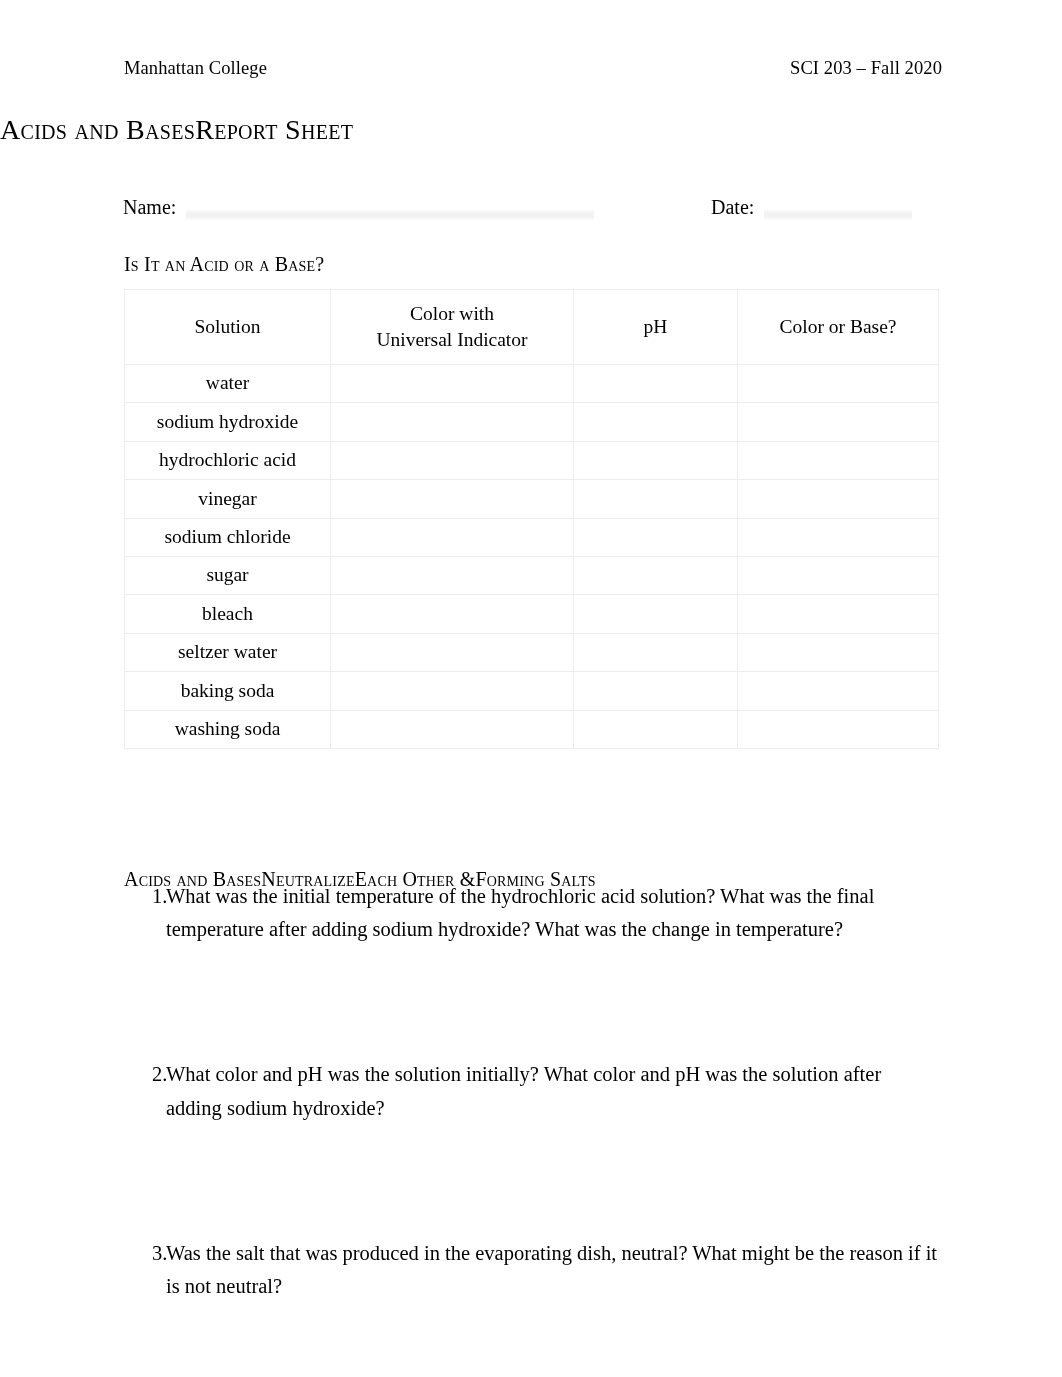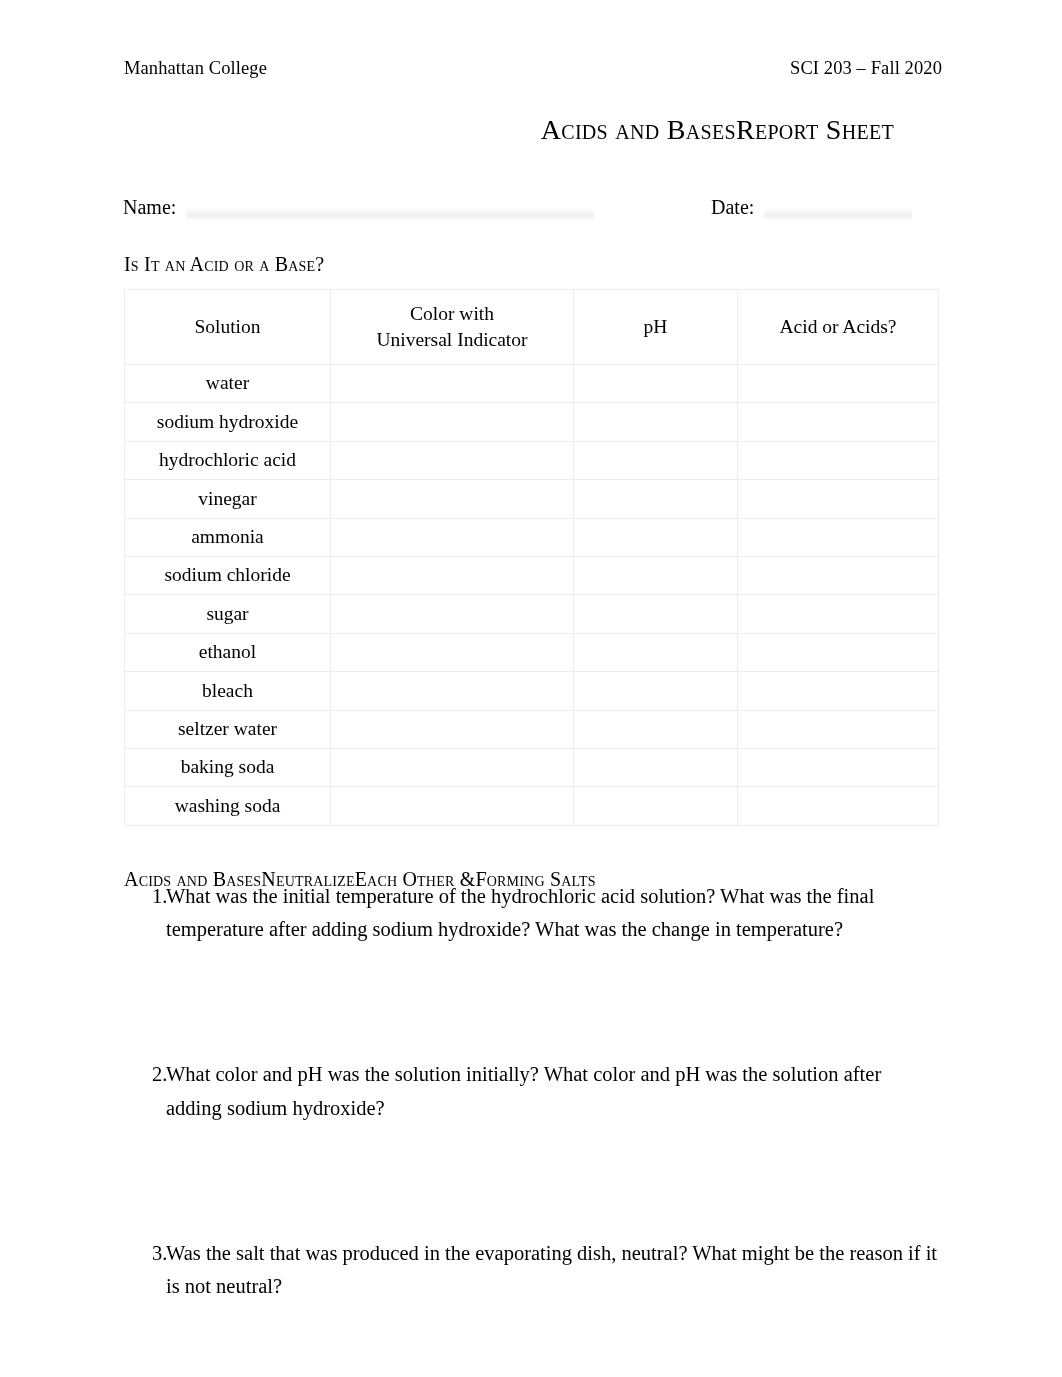--- a/index.html
+++ b/index.html
@@ -39,21 +39,21 @@
   }
   .doc-header .left  { text-align: left; }
   .doc-header .right { text-align: center; }
 
   
   .doc-title {
     position: absolute;
     top: 114px;
     left: 0;
     width: 894px;
-    text-align: right;
+    text-align: left;
     font-size: 28px;
     font-variant: small-caps;
     letter-spacing: 0.3px;
     white-space: pre;
   }
 
   
   .id-row {
     position: absolute;
     top: 196px;
@@ -207,21 +207,21 @@
             <span class="hdr-line">Solution</span>
           </th>
           <th>
             <span class="hdr-line">Color with</span>
             <span class="hdr-line">Universal Indicator</span>
           </th>
           <th>
             <span class="hdr-line">pH</span>
           </th>
           <th>
-            <span class="hdr-line">Acid or Acids?</span>
+            <span class="hdr-line">Color or Base?</span>
           </th>
         </tr>
       </thead>
       <tbody>
         <tr>
           <td>water</td>
           <td></td>
           <td></td>
           <td></td>
         </tr>
@@ -237,39 +237,27 @@
           <td></td>
           <td></td>
         </tr>
         <tr>
           <td>vinegar</td>
           <td></td>
           <td></td>
           <td></td>
         </tr>
         <tr>
-          <td>ammonia</td>
-          <td></td>
-          <td></td>
-          <td></td>
-        </tr>
-        <tr>
           <td>sodium chloride</td>
           <td></td>
           <td></td>
           <td></td>
         </tr>
         <tr>
           <td>sugar</td>
-          <td></td>
-          <td></td>
-          <td></td>
-        </tr>
-        <tr>
-          <td>ethanol</td>
           <td></td>
           <td></td>
           <td></td>
         </tr>
         <tr>
           <td>bleach</td>
           <td></td>
           <td></td>
           <td></td>
         </tr>

